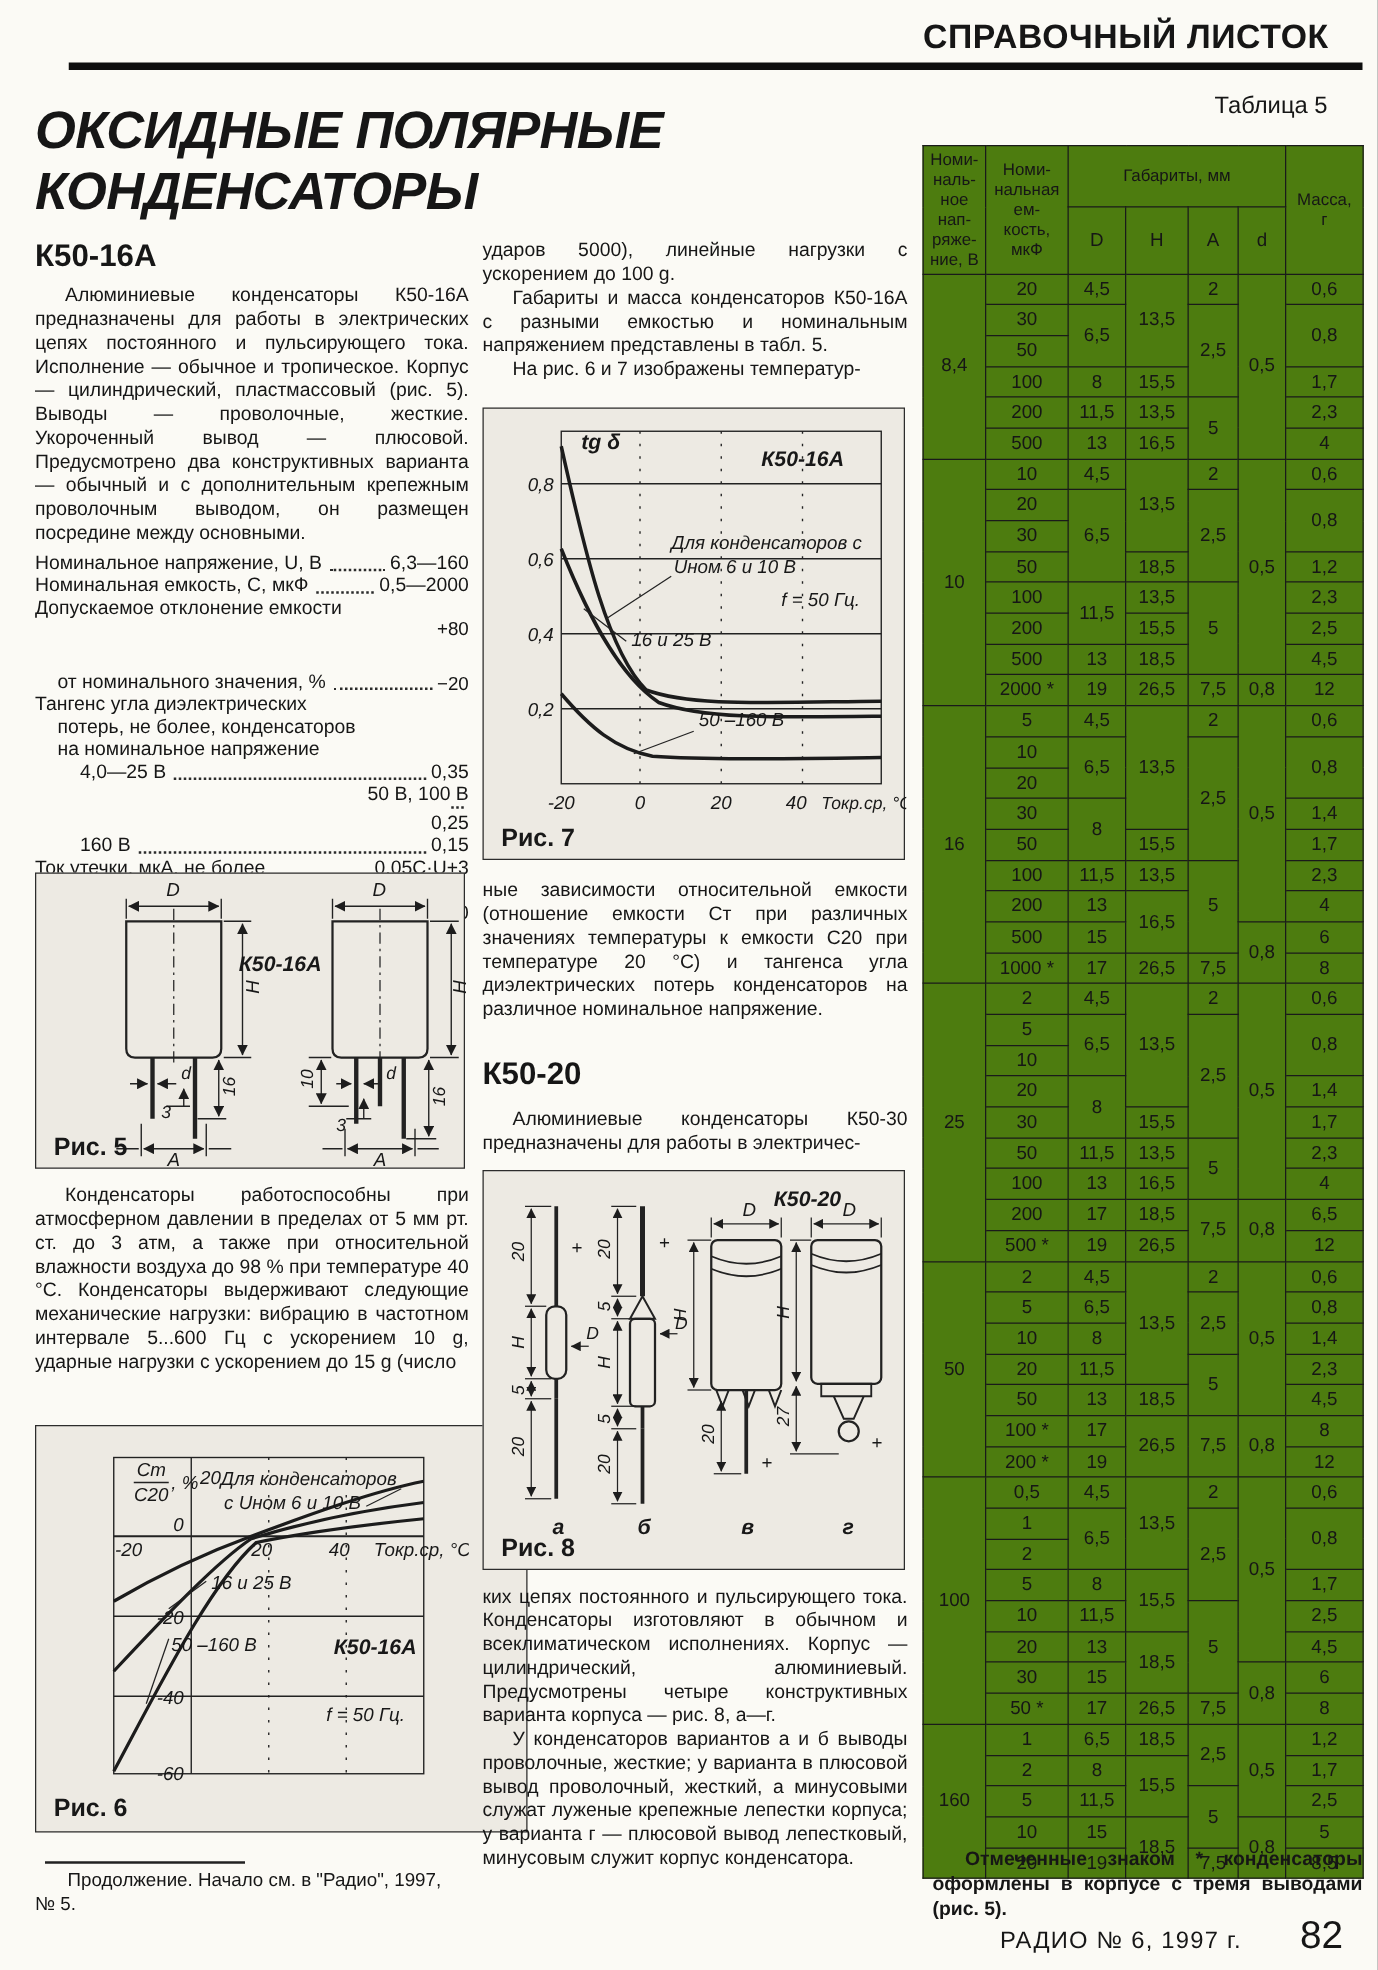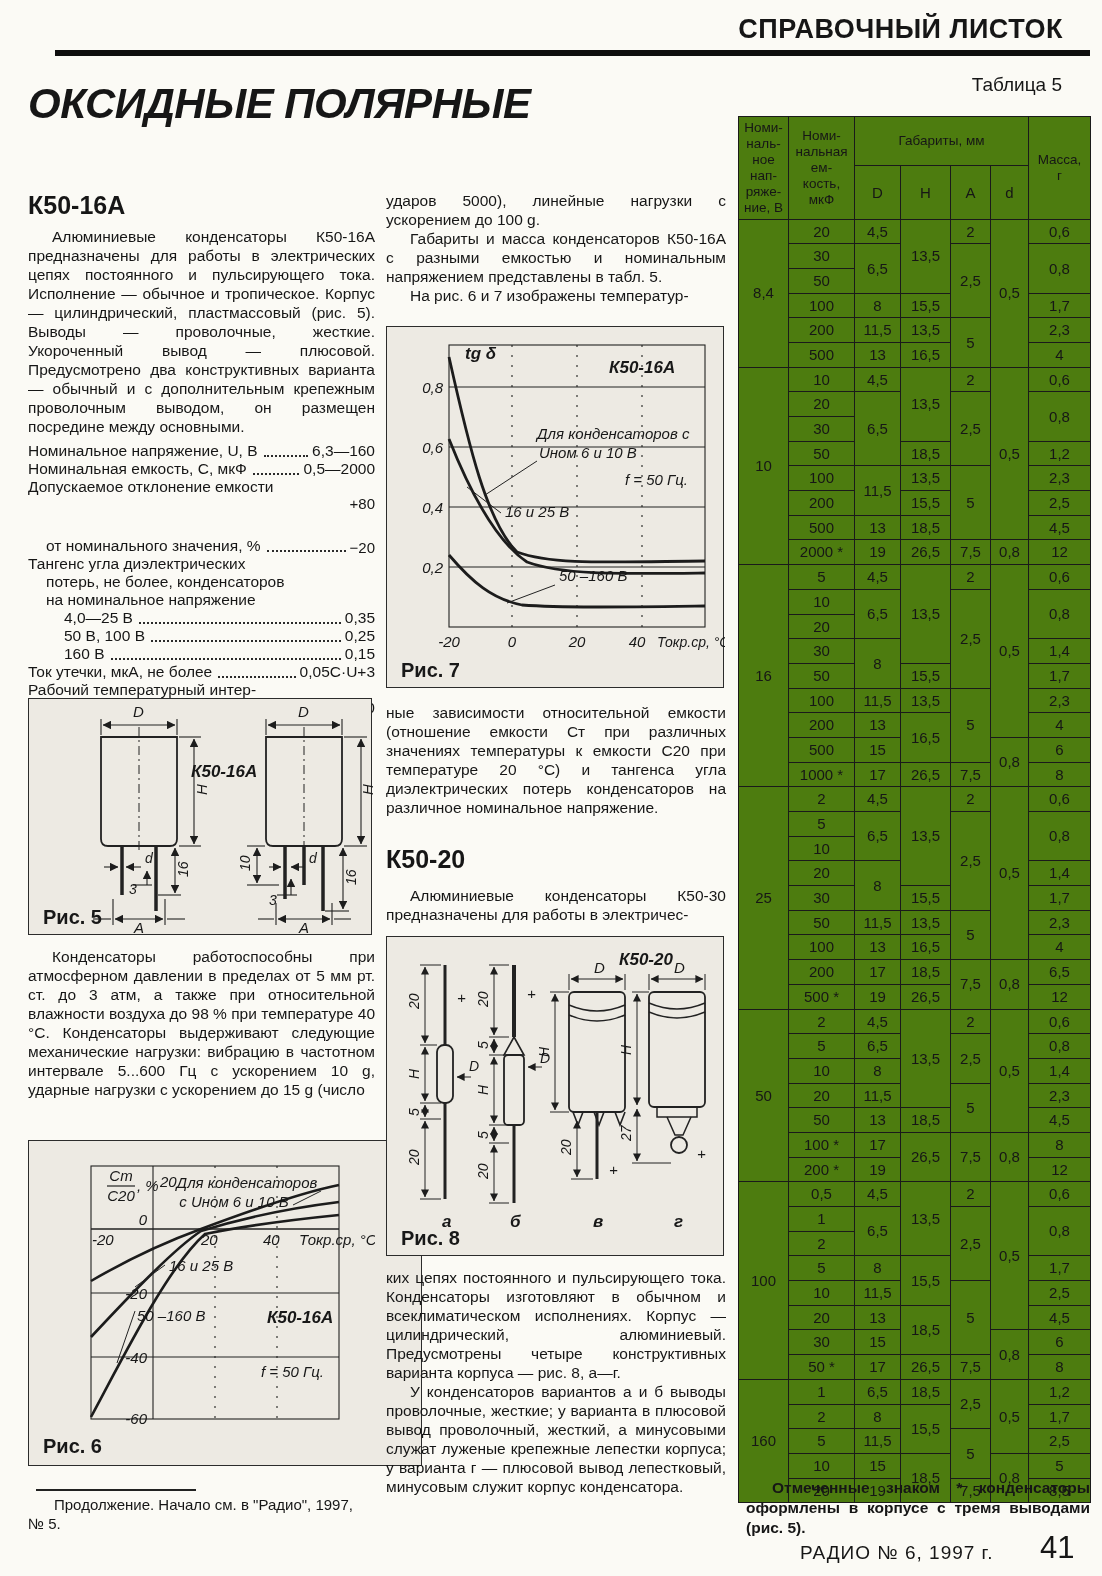--- a/index.html
+++ b/index.html
@@ -47,20 +47,21 @@
 </svg>
 
 <div class="page">
 
   <div class="abs masthead" style="top:14px;right:39px;">СПРАВОЧНЫЙ ЛИСТОК</div>
   <div class="abs rule" style="top:50px;left:55px;width:1035px;height:6px;"></div>
   <div class="abs tablecap" style="top:74px;right:40px;">Таблица 5</div>
 
   <div class="abs title" style="top:80px;left:28px;width:660px;">
     <div>ОКСИДНЫЕ ПОЛЯРНЫЕ</div>
+    <div>КОНДЕНСАТОРЫ</div>
   </div>
 
   <div class="abs h2" style="top:191px;left:28px;">К50-16А</div>
   <p class="abs para ind" style="top:227px;left:28px;width:347px;">Алюминиевые конденсаторы К50-16А предназначены для работы в электрических цепях постоянного и пульсирующего тока. Исполнение — обычное и тропическое. Корпус — цилиндрический, пластмассовый (рис. 5). Выводы — проволочные, жесткие. Укороченный вывод — плюсовой. Предусмотрено два конструктивных варианта — обычный и с дополнительным крепежным проволочным выводом, он размещен посредине между основными.</p>
 
   <div class="abs spec-list" style="top:442px;left:28px;width:347px;">
       <div class="spec-row" style="padding-left: 0px;">
         <span>Номинальное напряжение, U, В</span>
         <span class="dots"></span>
         <span class="spec-value">6,3—160</span>
@@ -88,21 +89,21 @@
         <span>потерь, не более, конденсаторов</span>
       </div>
       <div class="spec-row" style="padding-left: 18px;">
         <span>на номинальное напряжение</span>
       </div>
       <div class="spec-row" style="padding-left: 36px;">
         <span>4,0—25 В</span>
         <span class="dots"></span>
         <span class="spec-value">0,35</span>
       </div>
-      <div class="spec-row" style="padding-left: 36px;">
+      <div class="spec-row" style="padding-left: 36px; flex-direction: column;">
         <span>50 В, 100 В</span>
         <span class="dots"></span>
         <span class="spec-value">0,25</span>
       </div>
       <div class="spec-row" style="padding-left: 36px;">
         <span>160 В</span>
         <span class="dots"></span>
         <span class="spec-value">0,15</span>
       </div>
       <div class="spec-row" style="padding-left: 0px;">
@@ -760,15 +761,15 @@
           <td>19</td>
           <td>7,5</td>
           <td>8,5</td>
         </tr>
       </tbody>
     </table>
 
   <div class="abs tfoot" style="top:1478px;left:746px;width:344px;">Отмеченные знаком  *  конденсаторы оформлены в корпусе с тремя выводами (рис. 5).</div>
 
   <div class="abs journal" style="top:1542px;left:800px;">РАДИО № 6, 1997 г.</div>
-  <div class="abs pageno" style="top:1530px;left:1040px;">41</div>
+  <div class="abs pageno" style="top:1530px;left:1040px;">82</div>
 
 </div>
 
 </body></html>

